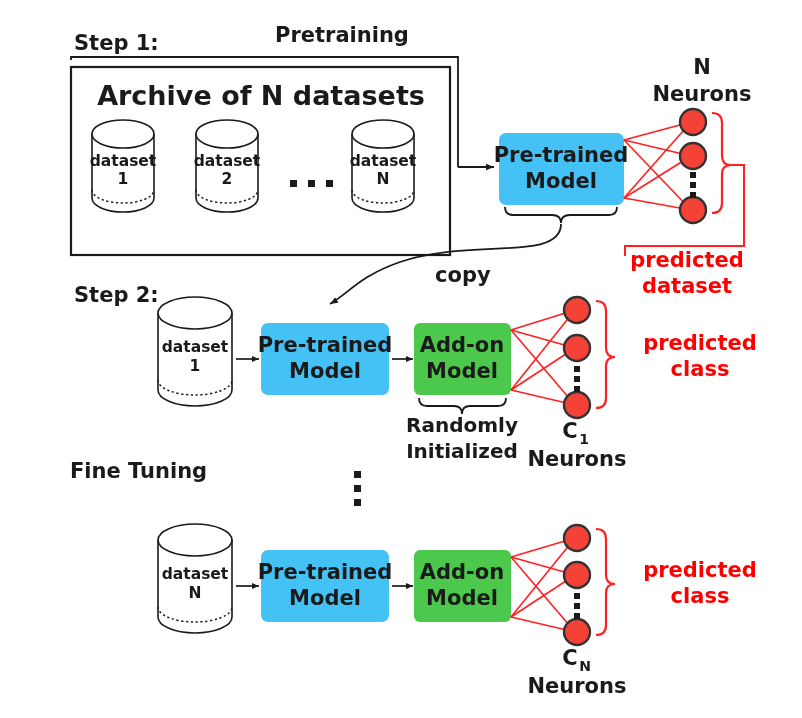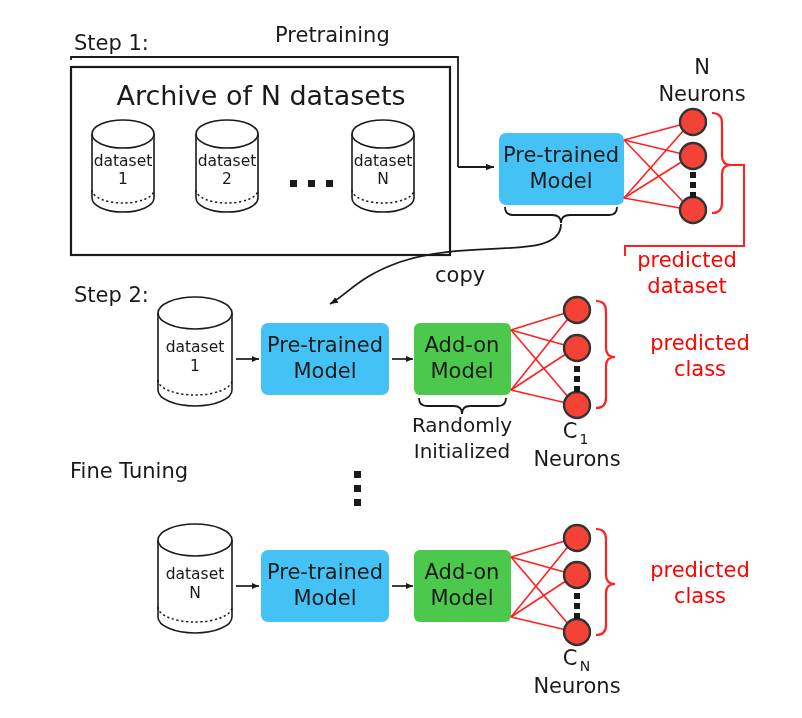--- a/index.html
+++ b/index.html
@@ -7,20 +7,21 @@
     padding: 0;
     background: #ffffff;
   }
   #root {
     position: relative;
     width: 802px;
     height: 718px;
     background: #ffffff;
     font-family: "DejaVu Sans", sans-serif;
     overflow: hidden;
+    font-weight: bold;
   }
   svg.diagram {
     position: absolute;
     top: 0;
     left: 0;
     width: 802px;
     height: 718px;
   }
   text { font-family: "DejaVu Sans", sans-serif; }
   .blk { fill: #1a1a1a; }

